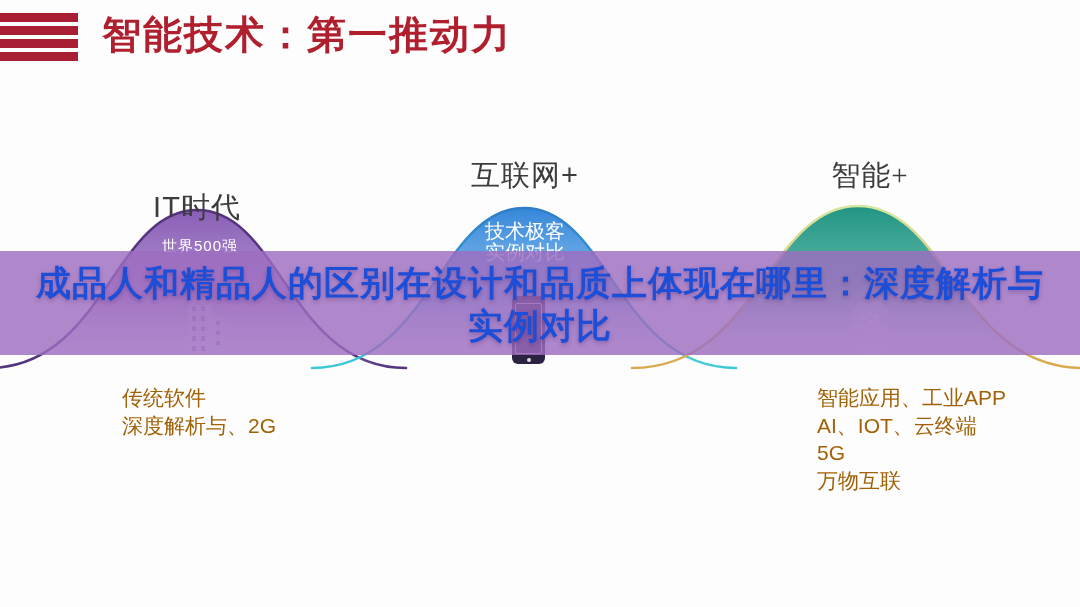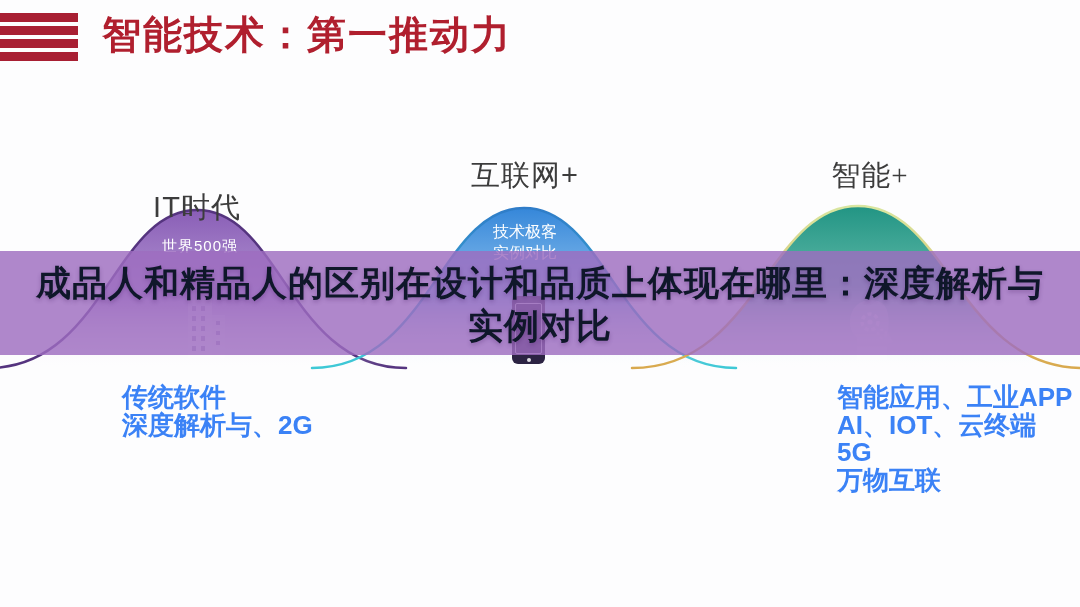--- a/index.html
+++ b/index.html
@@ -20,46 +20,46 @@
   .era-label { position:absolute; top:156px; width:300px; text-align:center; z-index:2;
     font-size:29px; font-weight:500; color:#3c3c3c; letter-spacing:1px; }
   .era-label.e0 { left:47px;margin-top:32px; }
   .era-label.e1 { left:375px; }
   .era-label.e2 { left:720px;font-family:Liberation Serif, serif; }
 
   
   .curve-label { position:absolute; width:200px; text-align:center; z-index:3;
     color:#ffffff; font-weight:500; }
   .curve-label.c0 { left:100px; top:237px; font-size:15px; letter-spacing:1px; }
-  .curve-label.c1 { left:425px; top:221px; font-size:16px; line-height:21px; }
+  .curve-label.c1 { left:425px; top:221px; font-size:20px; line-height:21px; }
   .curve-label.c2 { left:758px; top:237px; font-size:16px; letter-spacing:1px; color:rgba(255,255,255,0.9); }
 
   
   .icon-building { position:absolute; left:188px; top:300px; z-index:2; }
   .icon-phone { position:absolute; left:512px; top:296px; width:33px; height:68px; z-index:2;
     background:#2c2343; border-radius:6px; }
   .icon-phone .screen { position:absolute; left:3px; right:3px; top:7px; bottom:10px;
     border:1px solid rgba(255,255,255,0.75); border-radius:2px; }
   .icon-phone .home-dot { position:absolute; left:50%; bottom:2.5px; width:4px; height:4px;
     margin-left:-2px; border-radius:50%; background:rgba(255,255,255,0.85); }
   .icon-head { position:absolute; left:845px; top:298px; z-index:2; }
 
   
   .era-items { position:absolute; top:384px; z-index:2; list-style:none;
-    font-size:26px; line-height:27.5px; font-weight:700; color:#3b82f6; }
+    font-size:21px; line-height:27.5px; font-weight:400; color:#a16207; }
   .era-items.l0 { left:122px; }
   .era-items.l1 { left:452px; }
-  .era-items.l2 { left:817px;margin-left:20px; }
+  .era-items.l2 { left:817px; }
 
   
   .banner { position:absolute; left:0; top:251px; width:1080px; height:104px; z-index:6;
     background:rgba(157,109,192,0.82); }
   .banner-text { width:100%; padding-top:10px; text-align:center;
     font-size:35px; line-height:43px; font-weight:700; letter-spacing:1px;
-    color:#0f172a; text-shadow:0 2px 4px rgba(60,20,90,0.30); }
+    color:#1d4ed8; text-shadow:0 2px 4px rgba(60,20,90,0.30); }
 </style>
 </head>
 <body>
 
 <div class="slide">
 
   <div class="menu-bars">
     <div class="bar"></div>
     <div class="bar"></div>
     <div class="bar"></div>

